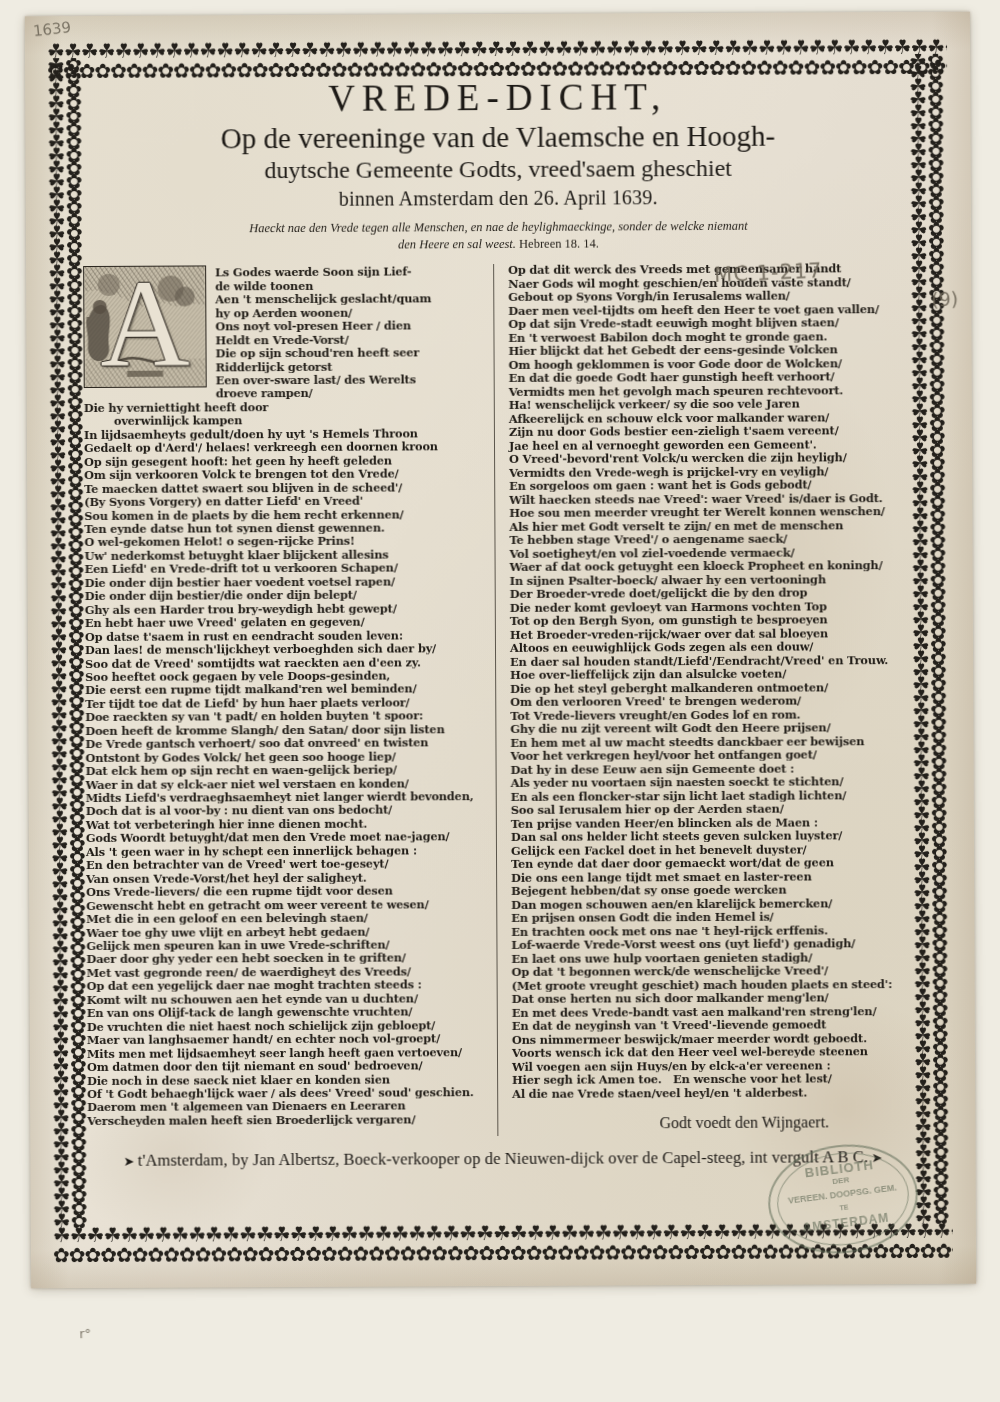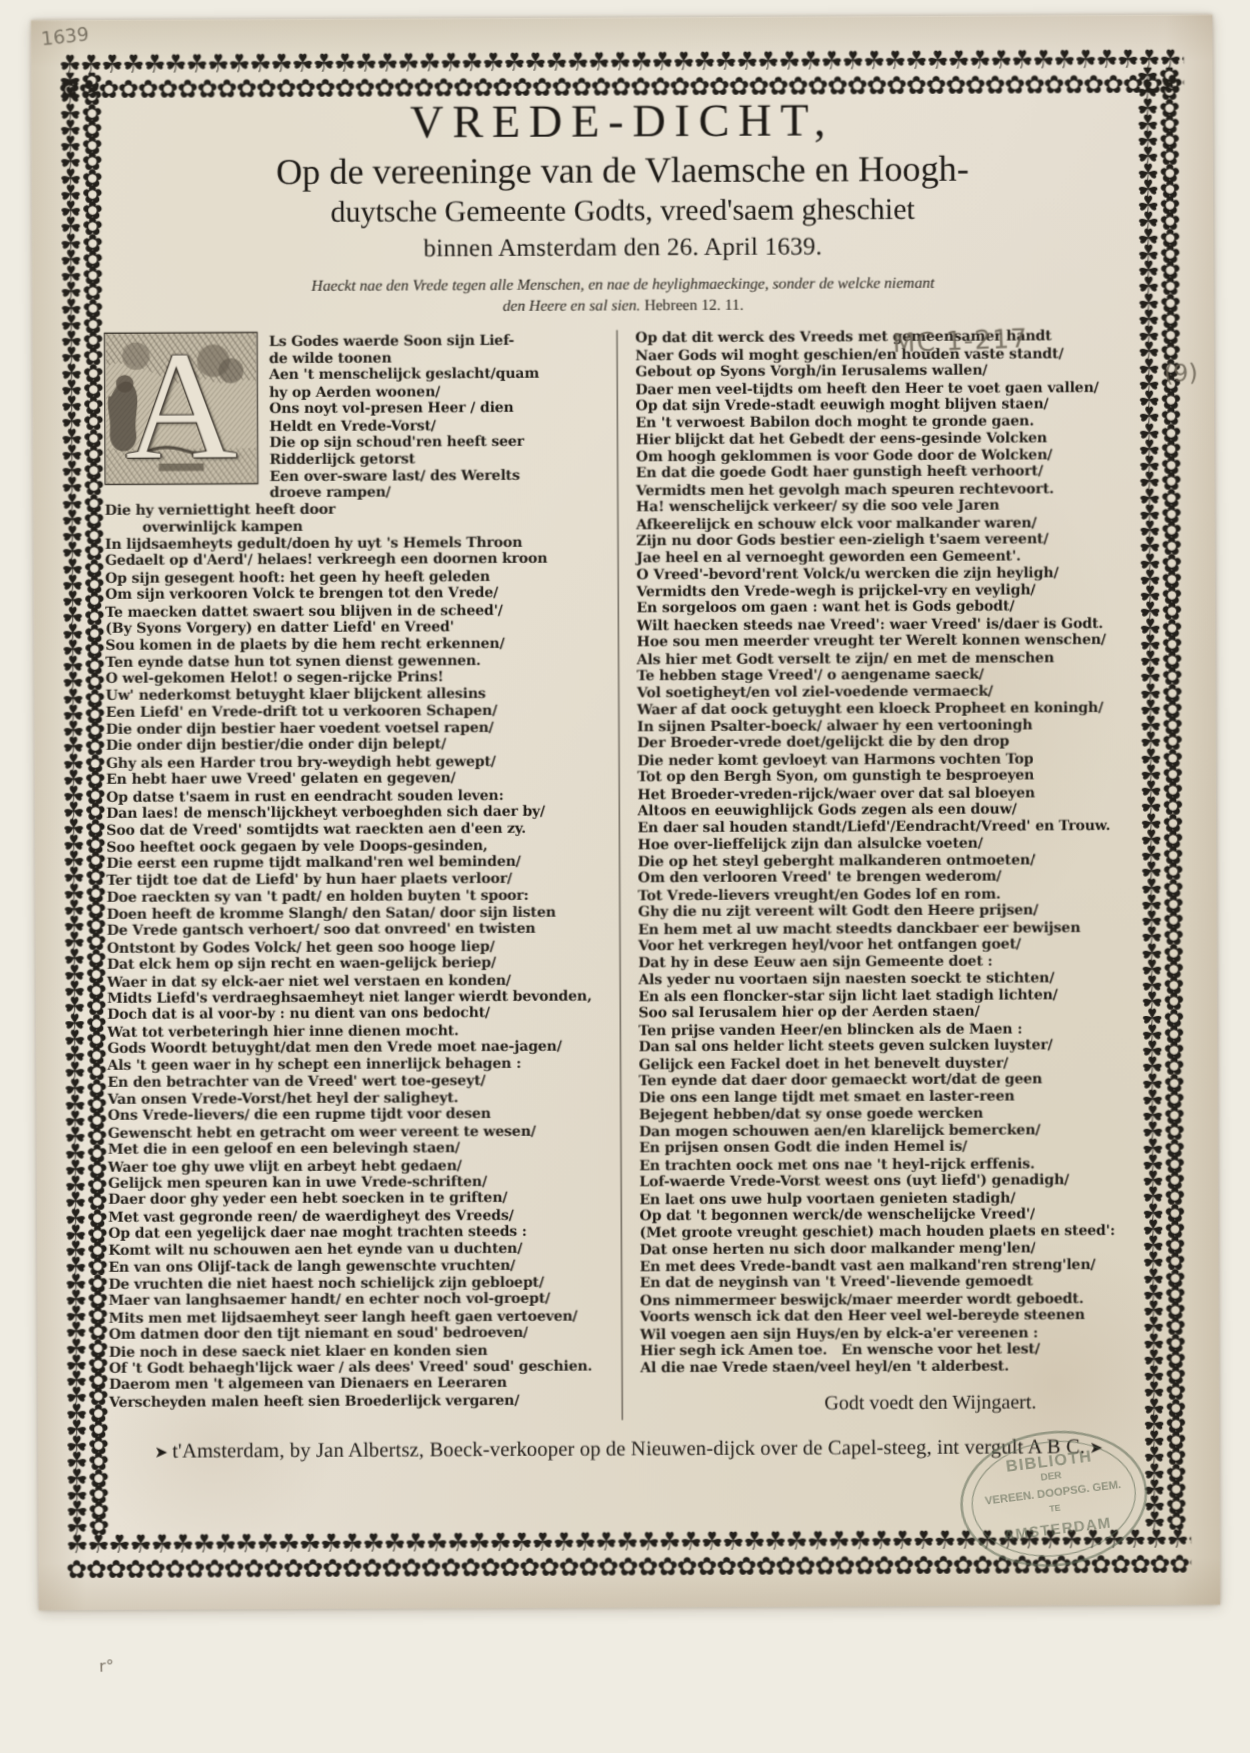--- a/index.html
+++ b/index.html
@@ -483,22 +483,22 @@
   <div id="inner">
 
     <div class="t1">VREDE-DICHT,</div>
     <div class="t2">Op de vereeninge van de Vlaemsche en Hoogh-</div>
     <div class="t3">duytsche Gemeente Godts, vreed'saem gheschiet</div>
     <div class="t4">binnen Amsterdam den 26. April 1639.</div>
 
     <div class="motto">
       <div>Haeckt nae den Vrede tegen alle Menschen, en nae de heylighmaeckinge, sonder de welcke niemant</div>
       <div>
-        <span>den Heere en sal sien.</span>
-        <span class="rom">Hebreen 12. 11.</span>
+        <span>den Heere en sal weest.</span>
+        <span class="rom">Hebreen 18. 14.</span>
       </div>
     </div>
 
     <div id="cols">
 
       <div id="colL">
         <div id="initialWrap">
           <div id="initial">
             <svg viewBox="0 0 120 120" width="121" height="120" style="position:absolute;inset:0;background:#cfc6b2">
               <defs>

